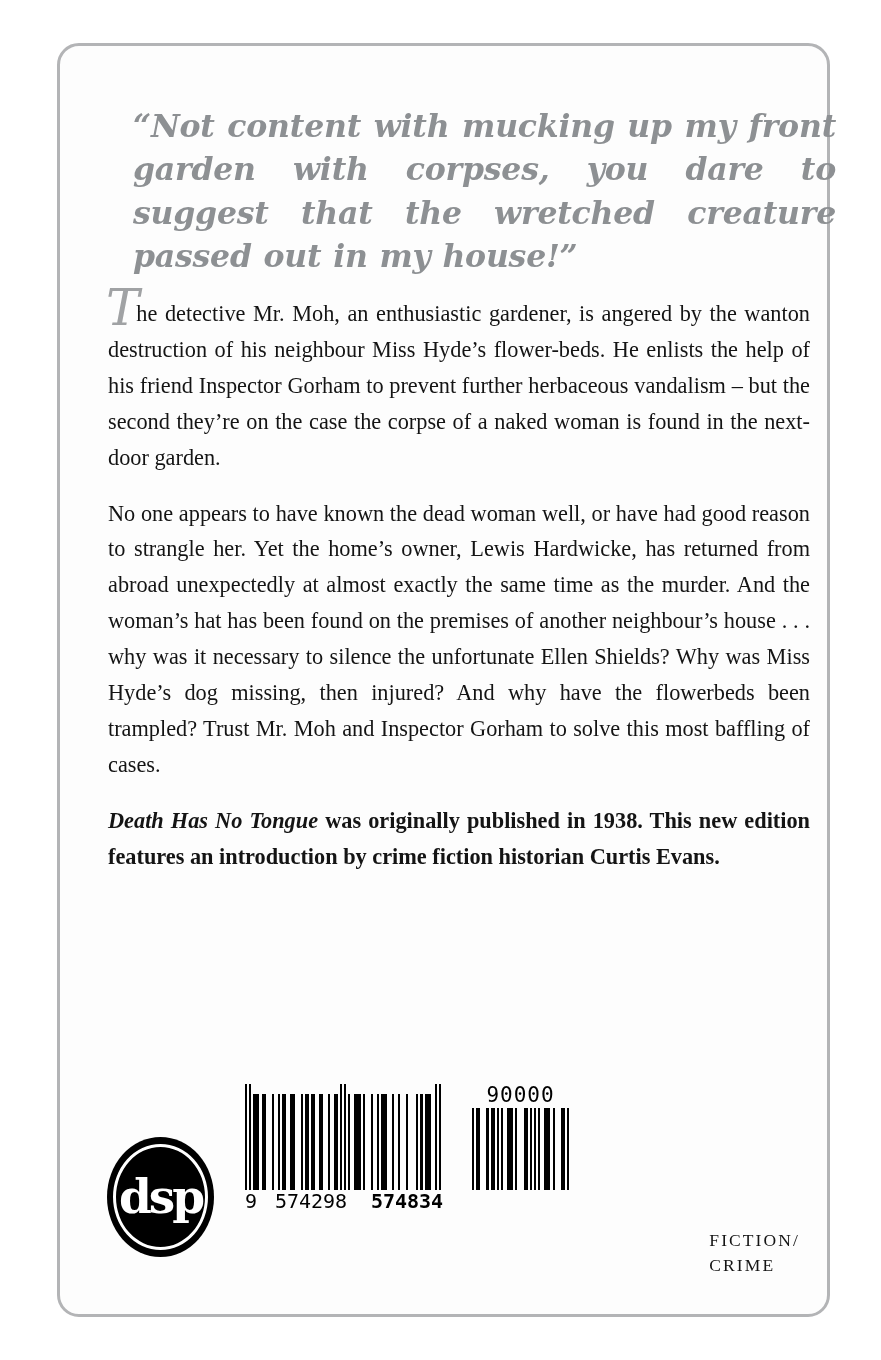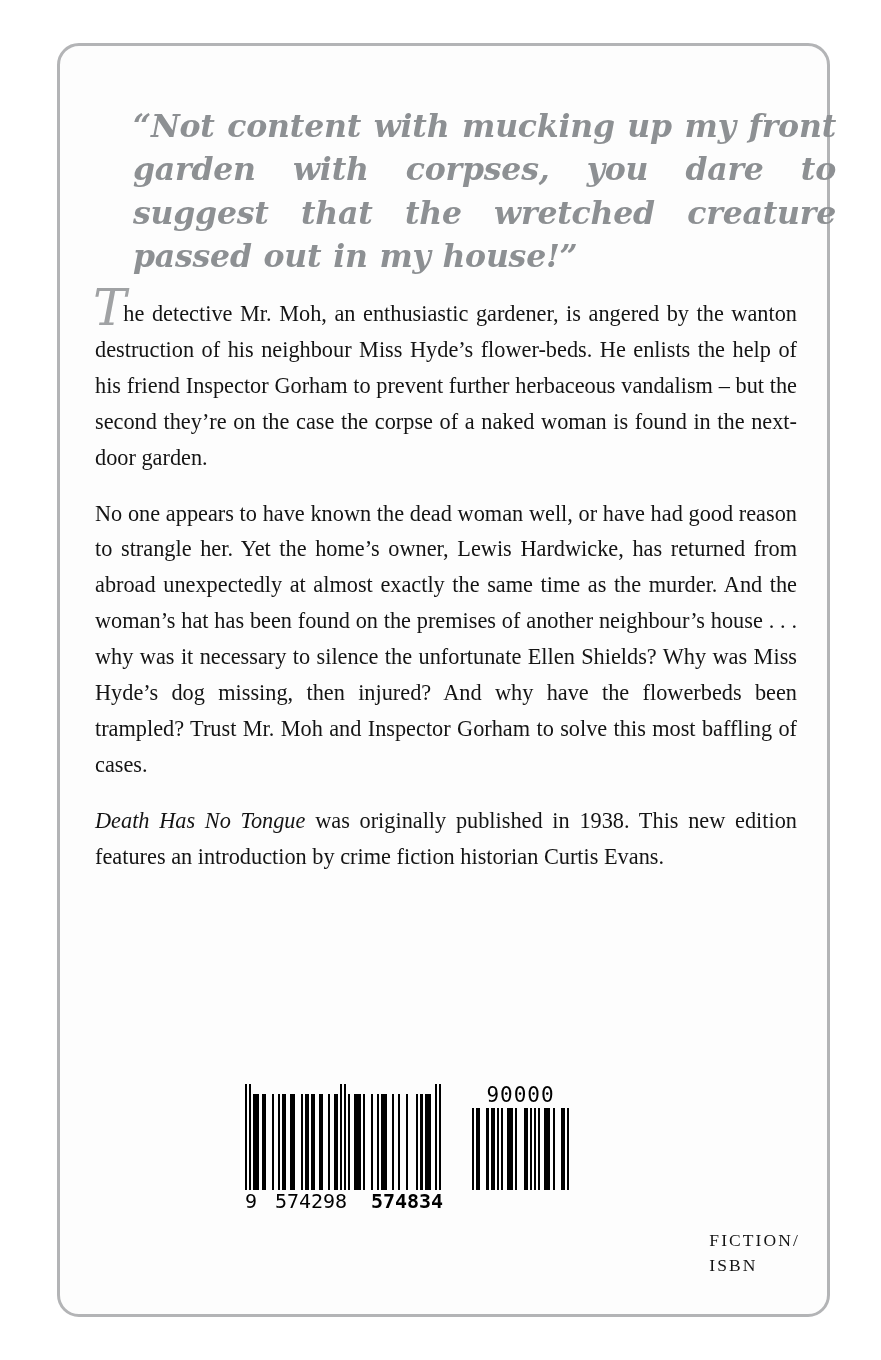--- a/index.html
+++ b/index.html
@@ -50,36 +50,36 @@
     line-height: 43.5px;
     text-align: justify;
     text-align-last: left;
     letter-spacing: -0.2px;
     word-spacing: 1px;
   }
 
   
   #blurb {
     position: absolute;
-    left: 95px;
+    left: 108px;
     top: 296px;
     width: 702px;
   }
 
   .para {
     font-size: 22.3px;
     line-height: 35.9px;
     color: #141414;
     text-align: justify;
     text-align-last: left;
     margin: 0 0 20px 0;
     font-family: "Liberation Serif", serif;
     hyphens: none;
   }
-  .para:last-child { margin-bottom: 0; }
+  .para:last-child { margin-bottom: 0; font-weight: bold; }
 
   .para.first {
     position: relative;
   }
 
   
   .dropcap {
     color: #a0a2a4;
     font-family: "DejaVu Serif", "Liberation Serif", serif;
     font-style: italic;
@@ -229,20 +229,25 @@
     <p class="para first"><span class="dropcap">T</span><span>he detective Mr. Moh, an enthusiastic gardener, is angered by the wanton destruction of his neighbour Miss Hyde’s flower-beds. He enlists the help of his friend Inspector Gorham to prevent further herbaceous vandalism – but the second they’re on the case the corpse of a naked woman is found in the next-door garden.</span></p>
 
     <p class="para">No one appears to have known the dead woman well, or have had good reason to strangle her. Yet the home’s owner, Lewis Hardwicke, has returned from abroad unexpectedly at almost exactly the same time as the murder. And the woman’s hat has been found on the premises of another neighbour’s house . . . why was it necessary to silence the unfortunate Ellen Shields? Why was Miss Hyde’s dog missing, then injured? And why have the flowerbeds been trampled? Trust Mr. Moh and Inspector Gorham to solve this most baffling of cases.</p>
 
     <p class="para"><span class="title-italic">Death Has No Tongue</span><span> was originally published in 1938. This new edition features an introduction by crime fiction historian Curtis Evans.</span></p>
 
   </div>
 
   <div id="bottom-band">
 
+    <div id="publisher-logo">
+      <div class="ring"></div>
+      <div class="inner-ring"></div>
+      <div class="mark">dsp</div>
+    </div>
 
     <div id="barcode-block">
 
 
       <div id="barcode-row">
 
         <div id="main-symbol">
           <div class="bars" id="main-bars">
               <div class="bar" style="width: 2.07px; height: 106px;"></div>
               <div class="sp" style="width: 2.07px; height: 106px;"></div>
@@ -346,17 +351,17 @@
               <div class="sp" style="width: 2.07px; height: 82px;"></div>
               <div class="bar" style="width: 2.07px; height: 82px;"></div>
             </div>
         </div>
 
       </div>
     </div>
 
     <div id="genre-label">
       <div>FICTION/</div>
-      <div>ISBN</div>
+      <div>CRIME</div>
     </div>
 
   </div>
 </div>
 
 </body></html>

